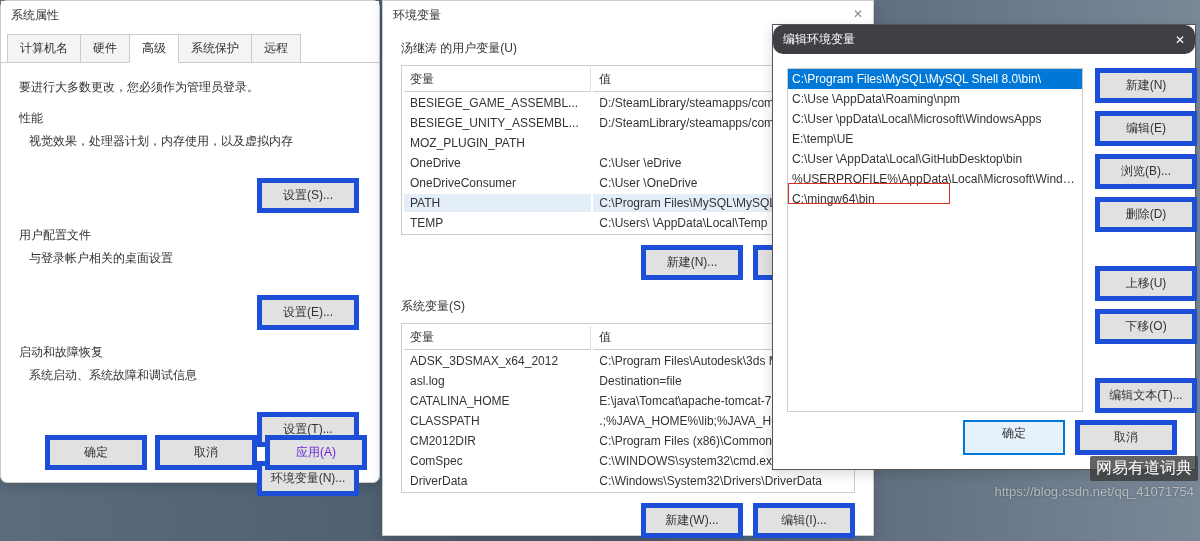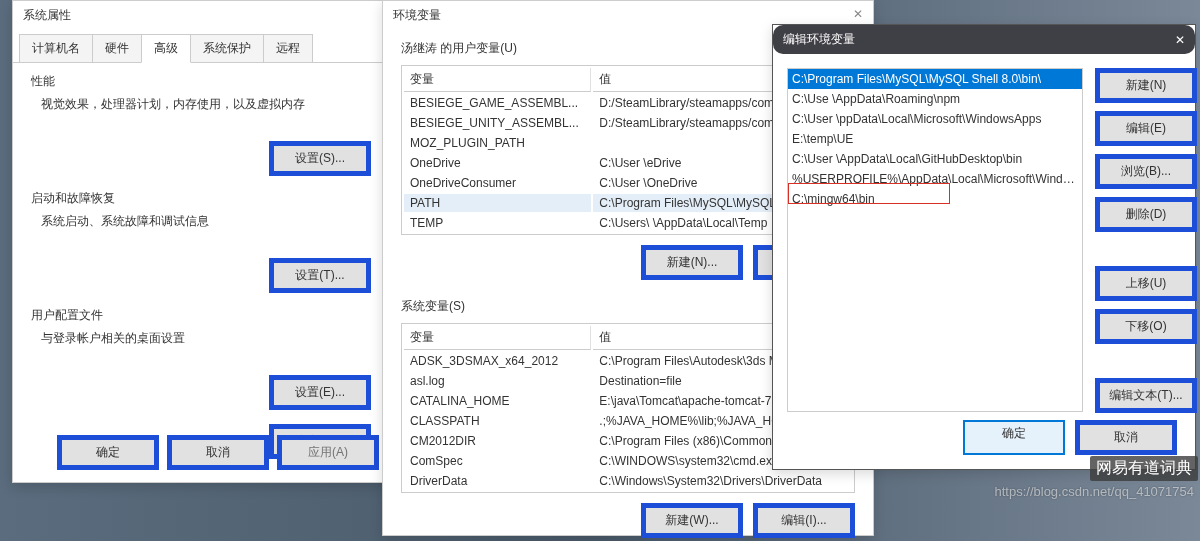--- a/index.html
+++ b/index.html
@@ -17,24 +17,25 @@
 
   .window {
     position: absolute;
     background: #fff;
     border: 1px solid #ccc;
     box-shadow: 0 4px 12px rgba(0,0,0,0.15);
   }
 
   
   .sysprops {
-    left: 12px;
+    left: 0;
     top: 0;
     width: 378px;
     height: 481px;
+    border-radius: 7px;
   }
 
   .titlebar {
     padding: 6px 10px;
     font-size: 12px;
     color: #333;
     background: #fff;
   }
 
   .tabstrip {
@@ -86,21 +87,21 @@
     display: inline-block;
     min-width: 76px;
     padding: 4px 8px;
     text-align: center;
     border: 5px solid #1d4ed8;
     background: #e1e1e1;
     cursor: pointer;
     color: #333;
   }
   .btn.primary { border: 2px solid #0078d7; background: #e5f1fb; padding: 3px 11px; }
-  .btn.disabled { color: #737373; cursor: default; }
+  .btn.disabled { color: #6d28d9; cursor: default; }
 
   .bottom-buttons {
     position: absolute;
     right: 12px;
     bottom: 12px;
     display: flex;
     gap: 8px;
   }
 
   
@@ -243,37 +244,38 @@
 <div class="window sysprops">
   <div class="titlebar">系统属性</div>
   <div class="tabstrip">
     <div class="tab">计算机名</div>
     <div class="tab">硬件</div>
     <div class="tab active">高级</div>
     <div class="tab">系统保护</div>
     <div class="tab">远程</div>
   </div>
   <div class="sysprops-body">
+    <div class="notice">要进行大多数更改，您必须作为管理员登录。</div>
 
     <div class="group">
       <div class="group-title">性能</div>
       <div class="group-desc">视觉效果，处理器计划，内存使用，以及虚拟内存</div>
       <div class="btn-row"><span class="btn">设置(S)...</span></div>
     </div>
 
     <div class="group">
+      <div class="group-title">用户配置文件</div>
+      <div class="group-desc">与登录帐户相关的桌面设置</div>
+      <div class="btn-row"><span class="btn">设置(E)...</span></div>
+    </div>
+
+    <div class="group">
       <div class="group-title">启动和故障恢复</div>
       <div class="group-desc">系统启动、系统故障和调试信息</div>
       <div class="btn-row"><span class="btn">设置(T)...</span></div>
-    </div>
-
-    <div class="group">
-      <div class="group-title">用户配置文件</div>
-      <div class="group-desc">与登录帐户相关的桌面设置</div>
-      <div class="btn-row"><span class="btn">设置(E)...</span></div>
     </div>
 
     <div class="btn-row"><span class="btn">环境变量(N)...</span></div>
   </div>
   <div class="bottom-buttons">
     <span class="btn">确定</span>
     <span class="btn">取消</span>
     <span class="btn disabled">应用(A)</span>
   </div>
 </div>

